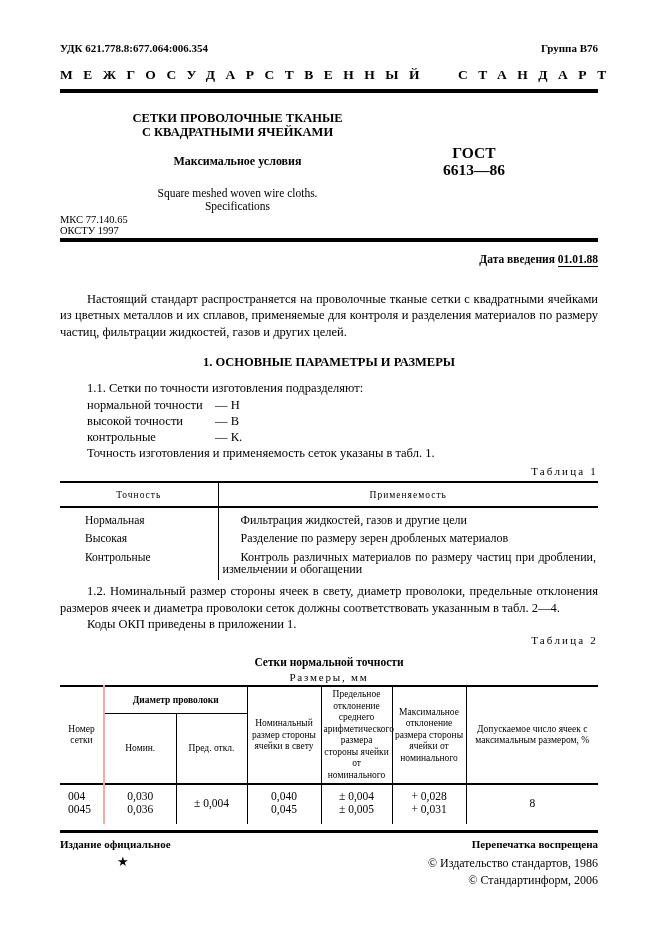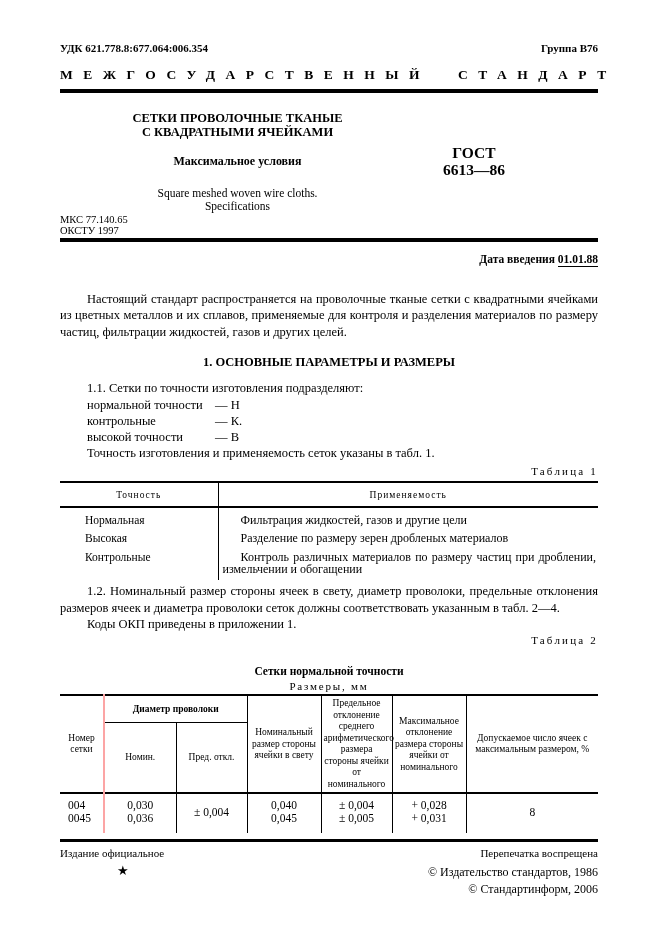--- a/index.html
+++ b/index.html
@@ -50,21 +50,21 @@
     font-weight: normal; font-size: 9.5px; letter-spacing: 1px;
     text-align: center; padding: 7px 4px 6px; border-bottom: 2.5px solid #000;
   }
   .t1 .vr { border-right: 1.5px solid #000; }
   .t1 td { vertical-align: top; }
   .t1 td.acc { padding: 6px 6px 0 25px; font-size: 11.5px; }
   .t1 td.app { padding: 6px 2px 0 4px; font-size: 12px; line-height: 12.3px; text-align: justify; text-indent: 18px; }
   .t1 tr.last td { padding-bottom: 5px; }
 
   .clause-1-2 { margin-top: 3px; }
-  .t2-title { text-align: center; font-weight: bold; font-size: 11.5px; margin-top: 19px; }
+  .t2-title { text-align: center; font-weight: bold; font-size: 11.5px; margin-top: 10px; }
   .t2-units { text-align: center; font-size: 11px; letter-spacing: 1.8px; margin-top: 3px; margin-bottom: 2px; }
 
   .t2 { border-top: 2.5px solid #000; }
   .t2 th {
     font-weight: normal; font-size: 9.5px; line-height: 11.5px;
     text-align: center; vertical-align: middle; padding: 2px 2px;
   }
   .t2 .vr { border-right: 1.5px solid #000; }
   .t2 .vr-strong { border-right: 2px solid #fca5a5; }
   .t2 .vr-thin { border-right: 1px solid #000; }
@@ -72,21 +72,21 @@
   .t2 .sub-head { height: 62px; }
   .t2 td {
     border-top: 2.5px solid #000; font-size: 11.5px; line-height: 13px;
     text-align: center; vertical-align: top; padding: 5px 2px 8px;
     white-space: pre-line;
   }
   .t2 td.num { text-align: left; padding-left: 8px; }
   .t2 td.mid { vertical-align: middle; padding-top: 2px; padding-bottom: 4px; }
 
   .footer-rule { height: 3px; background: #000; margin-top: 6px; }
-  .footer-row { display: flex; justify-content: space-between; font-weight: normal; font-size: 11px; margin-top: 5px; align-items: flex-end; }
+  .footer-row { display: flex; justify-content: space-between; font-weight: bold; font-size: 11px; margin-top: 5px; align-items: flex-end; }
   .footer-row2 { display: flex; justify-content: space-between; align-items: flex-start; margin-top: 5px; }
   .star { margin-left: 57px; font-size: 13px; line-height: 13px; }
   .copyright { text-align: right; font-size: 12px; line-height: 16.5px; }
 </style>
 </head>
 <body>
 
 <div class="page">
 
   <div class="udk-row">
@@ -129,24 +129,24 @@
   <p class="par scope-par">Настоящий стандарт распространяется на проволочные тканые сетки с квадратными ячейками из цветных металлов и их сплавов, применяемые для контроля и разделения материалов по размеру частиц, фильтрации жидкостей, газов и других целей.</p>
 
   <div class="sec-heading">1. ОСНОВНЫЕ ПАРАМЕТРЫ И РАЗМЕРЫ</div>
 
   <p class="par clause-1-1">1.1. Сетки по точности изготовления подразделяют:</p>
 
   <div class="acc-line">
     <span class="acc-label">нормальной точности</span><span>— Н</span>
   </div>
   <div class="acc-line">
+    <span class="acc-label">высокой точности</span><span>— В</span>
+  </div>
+  <div class="acc-line">
     <span class="acc-label">контрольные</span><span>— К.</span>
-  </div>
-  <div class="acc-line">
-    <span class="acc-label">высокой точности</span><span>— В</span>
   </div>
 
   <p class="par">Точность изготовления и применяемость сеток указаны в табл. 1.</p>
 
   <div class="tbl-caption">Таблица 1</div>
 
   <table class="t1">
     <colgroup>
         <col style="width:158px">
         <col style="width:380px">

